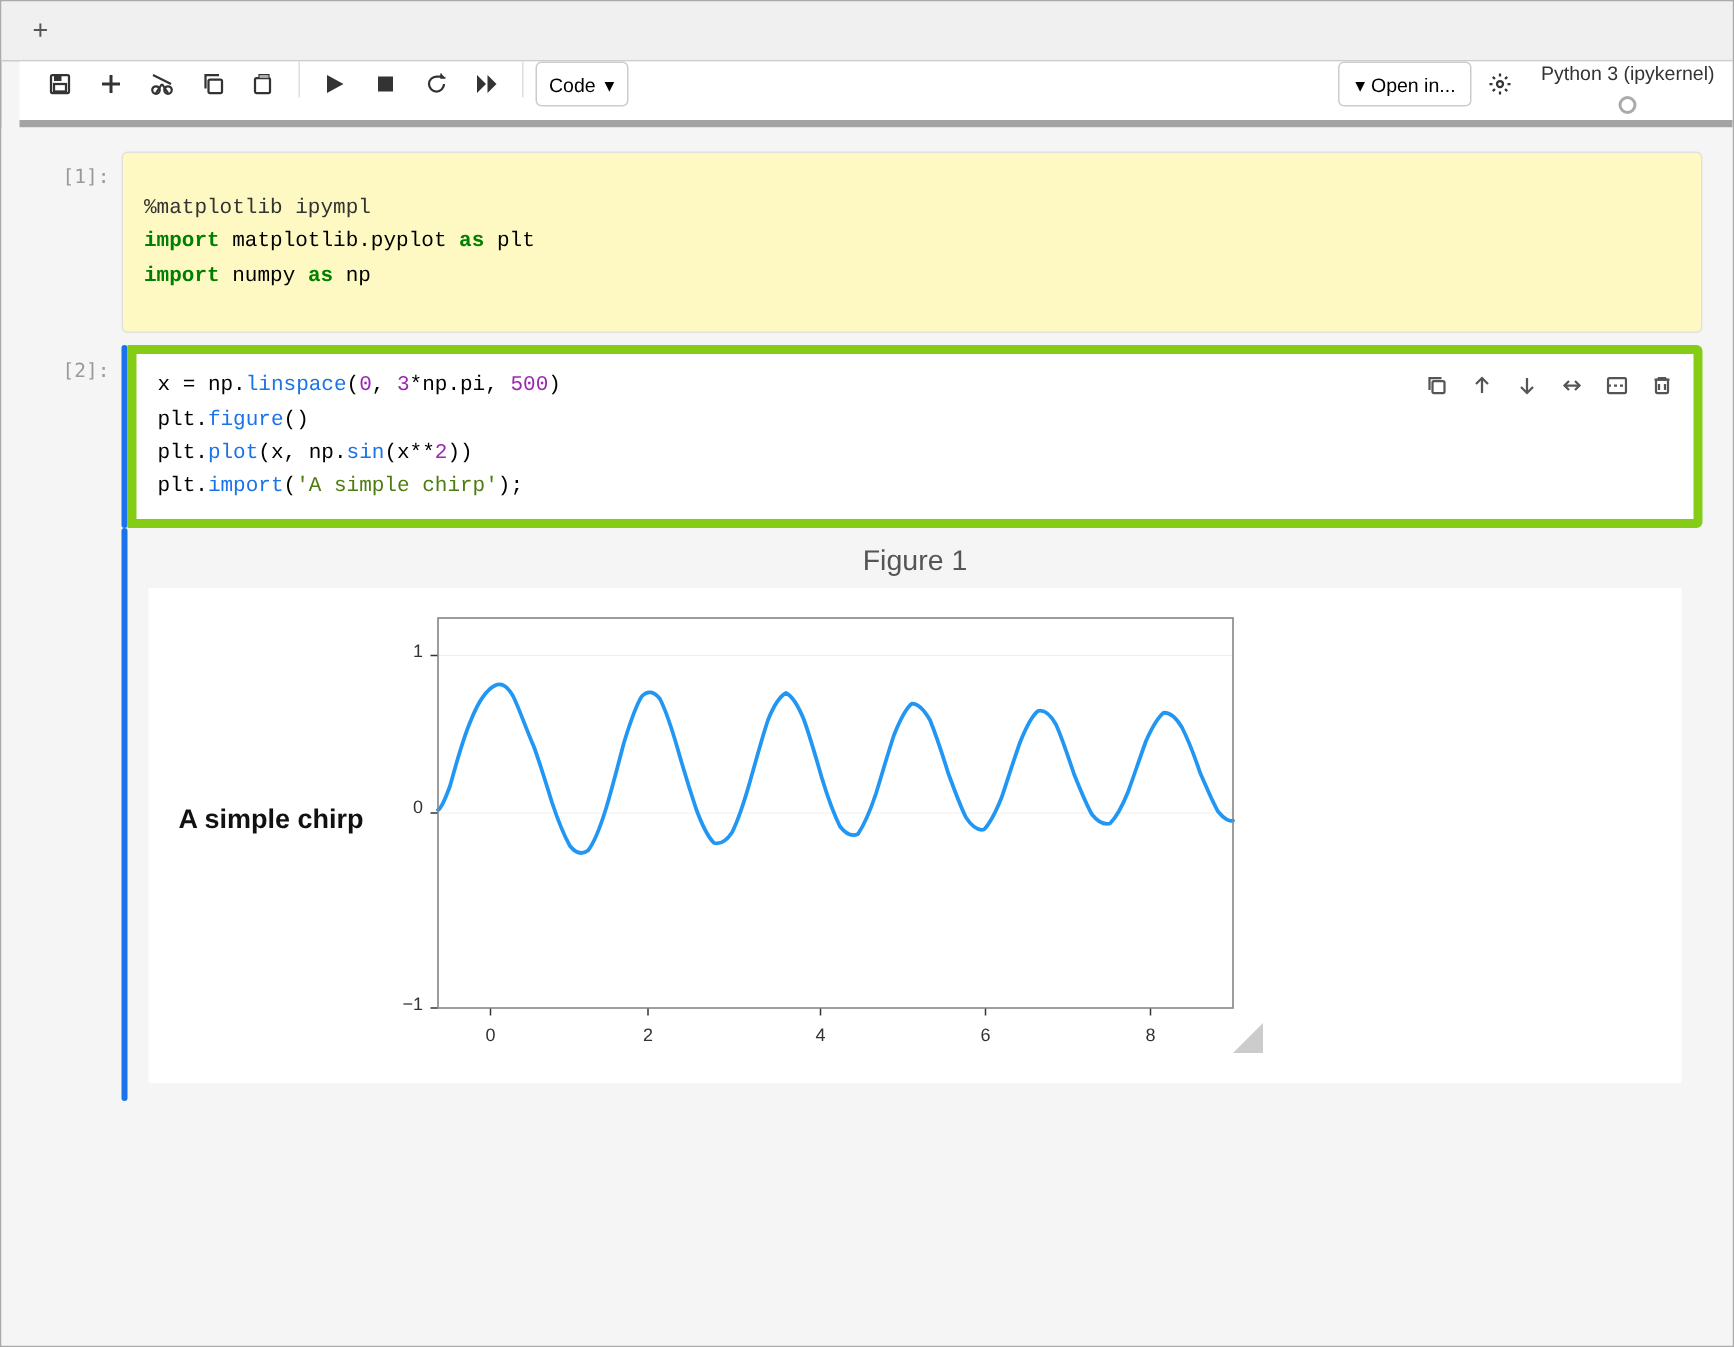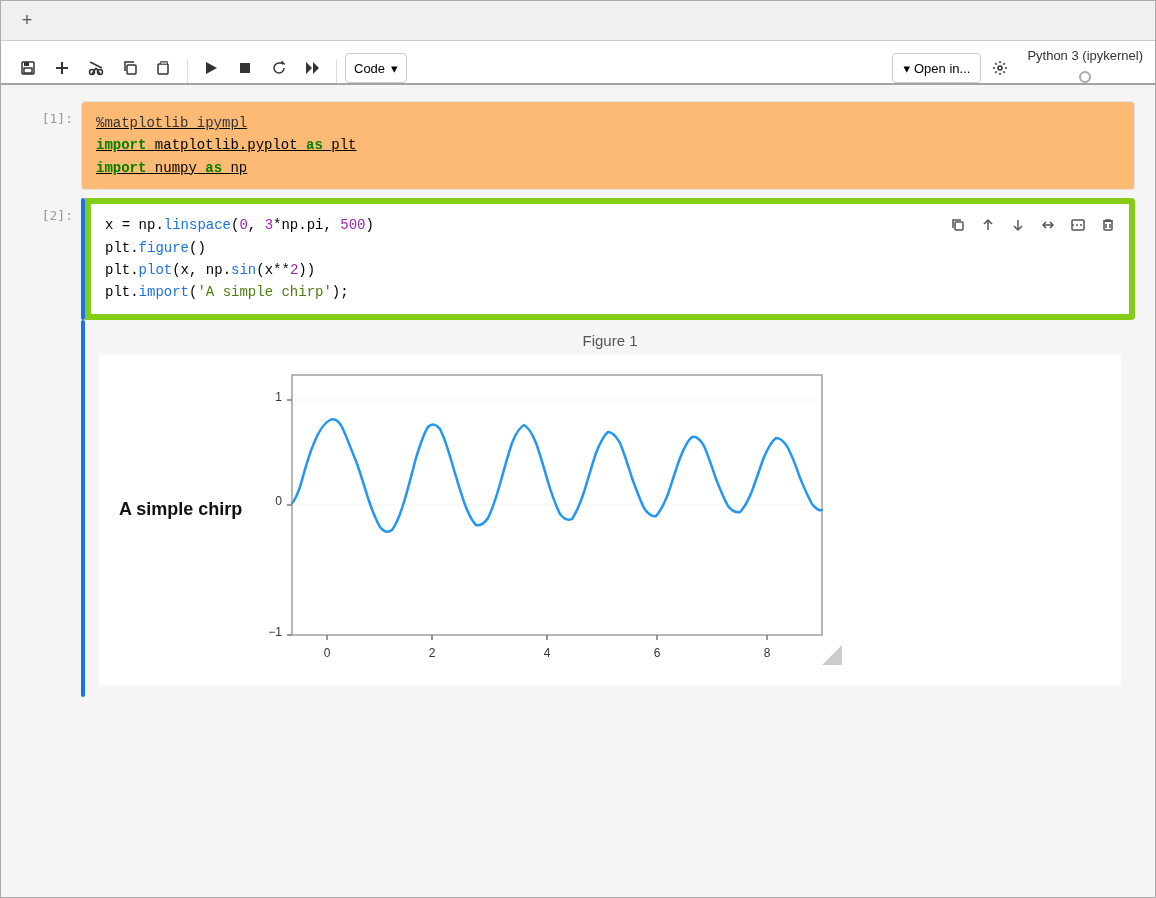--- a/index.html
+++ b/index.html
@@ -74,26 +74,27 @@
       align-items: center;
       justify-content: center;
       font-size: 18px;
       color: #555;
       margin-left: 4px;
       cursor: pointer;
     }
     
     .toolbar {
       background: white;
-      border-bottom: 2px solid #a3a3a3;
-      display: flex;
-      align-items: flex-end;
+      border-bottom: 5px solid #a3a3a3;
+      display: flex;
+      align-items: flex-start;
       height: 44px;
       padding: 0 12px;
       gap: 4px;
+      margin-left: 12px;
     }
     .tb-btn {
       width: 30px;
       height: 30px;
       border: 1px solid transparent;
       border-radius: 4px;
       display: flex;
       align-items: center;
       justify-content: center;
       cursor: pointer;
@@ -177,28 +178,27 @@
       border: 6px solid #84cc16;
       border-radius: 0 4px 4px 0;
       padding: 10px 14px;
       font-family: 'Courier New', Courier, monospace;
       font-size: 14px;
       line-height: 1.6;
       position: relative;
     }
     .cell-content-no-border {
       flex: 1;
-      background: #fdba74;
+      background: #fef9c3;
       border: 1px solid #e0e0e0;
       border-radius: 4px;
-      padding: 10px 14px;
+      padding: 26px 14px;
       font-family: 'Courier New', Courier, monospace;
       font-size: 14px;
       line-height: 1.6;
-      text-decoration: underline;
     }
     .cell-toolbar {
       position: absolute;
       top: 8px;
       right: 8px;
       display: flex;
       gap: 4px;
     }
     .cell-tb-icon {
       width: 26px;
@@ -214,21 +214,21 @@
     
     .kw { color: #008000; font-weight: bold; }
     .fn { color: #1a73e8; }
     .str { color: #4d7c0f; }
     .num { color: #9c27b0; }
     .magic { color: #333; }
     .output-figure-label {
       text-align: center;
       color: #555;
       font-family: sans-serif;
-      font-size: 15px;
+      font-size: 19px;
       margin-bottom: 6px;
     }
     
     .chart-container {
       background: white;
       display: flex;
       align-items: center;
       padding: 10px 20px 20px;
       position: relative;
     }

